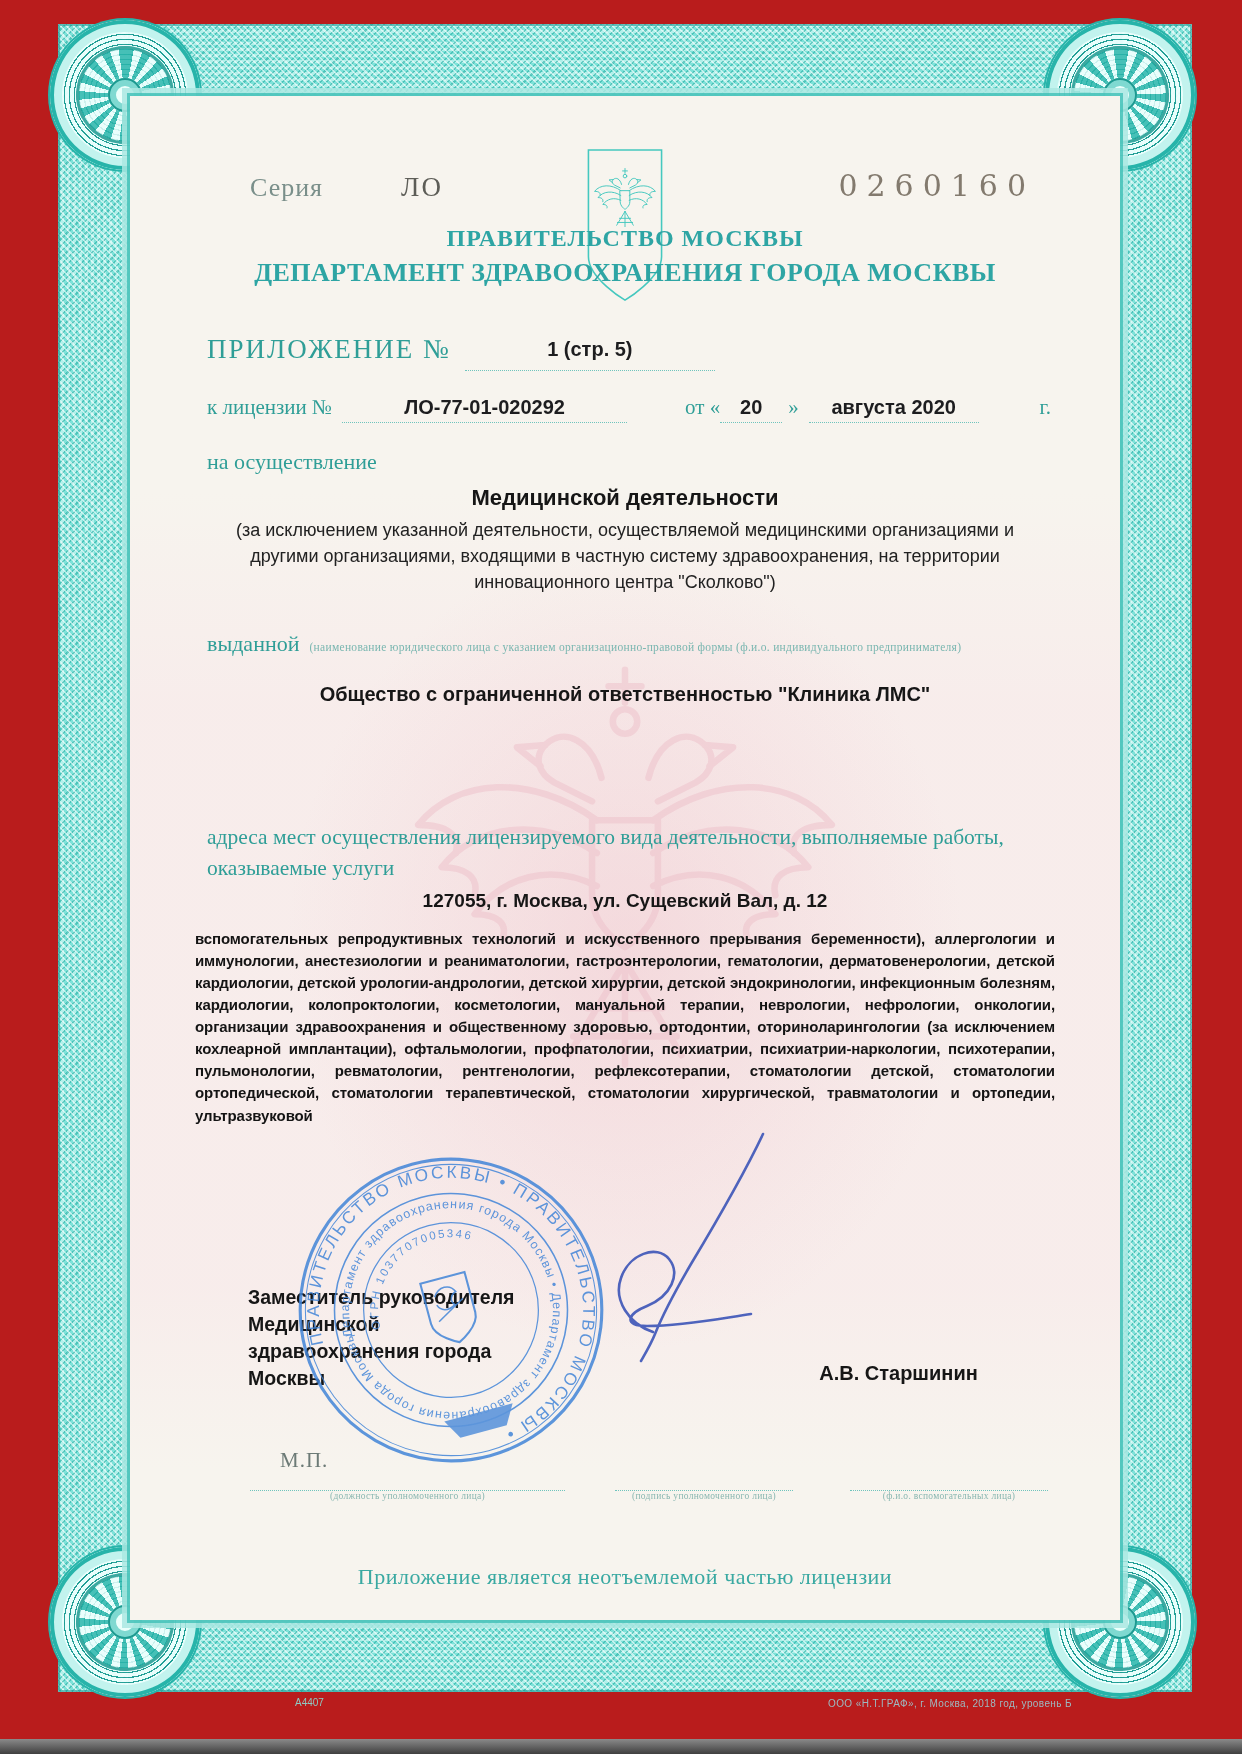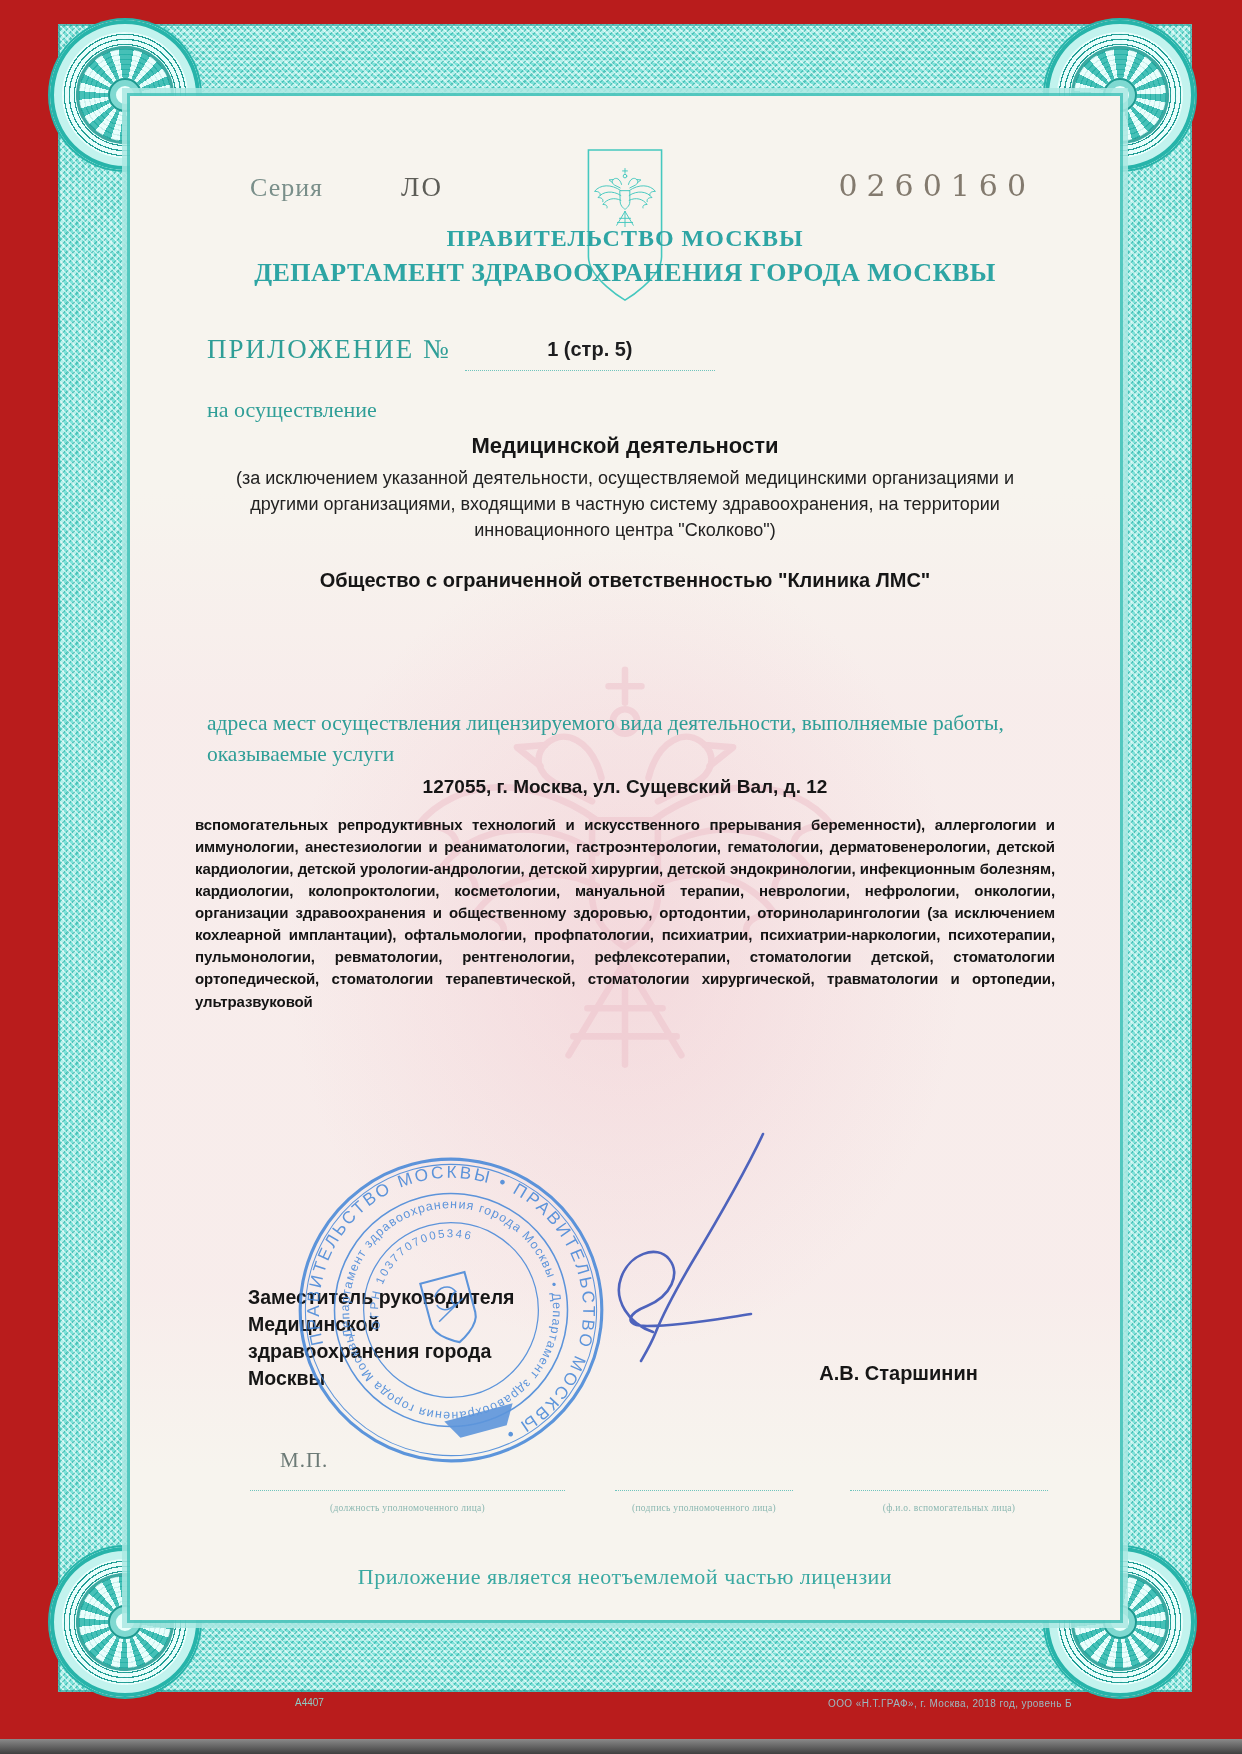--- a/index.html
+++ b/index.html
@@ -80,21 +80,21 @@
     text-align:justify;margin-top:16px;color:#141414;letter-spacing:-.1px;}
   
   .watermark{position:absolute;left:50%;top:555px;transform:translateX(-50%);color:#eec3cc;opacity:.55;pointer-events:none;}
   
   .sig-block{position:absolute;left:0;top:1188px;width:100%;height:240px;}
   .sig-title{position:absolute;left:118px;top:0;width:340px;font-family:"Liberation Sans",sans-serif;
     font-weight:bold;font-size:19.5px;line-height:1.38;color:#161616;}
   .sig-name{position:absolute;left:661px;top:78px;width:215px;text-align:center;
     font-family:"Liberation Sans",sans-serif;font-weight:bold;font-size:20px;color:#161616;}
   .sig-line{position:absolute;top:206px;border-top:1px dotted #6fc4bd;text-align:center;}
-  .sig-line .cap{font-size:9.5px;color:#8ab7b1;display:block;margin-top:12px;letter-spacing:.3px;}
+  .sig-line .cap{font-size:9.5px;color:#8ab7b1;display:block;margin-top:0;letter-spacing:.3px;}
   .line-pos{left:120px;width:315px;}
   .line-sig{left:485px;width:178px;}
   .line-name{left:720px;width:198px;}
   .signature-svg{position:absolute;left:455px;top:1032px;pointer-events:none;}
   .stamp{position:absolute;left:165px;top:1058px;width:312px;height:312px;transform:rotate(-15deg);opacity:.85;pointer-events:none;}
   .stamp text{font-family:"Liberation Sans",sans-serif;fill:#4285d8;}
   .mp{position:absolute;left:150px;top:1352px;font-size:21px;color:#6c7a76;letter-spacing:1px;}
   .footer-note{position:absolute;left:0;top:1468px;width:100%;text-align:center;font-size:22px;color:#3aa9a2;letter-spacing:.5px;}
   
   .code-left{position:absolute;left:295px;top:1697px;font-size:10px;color:#8fc9c2;font-family:"Liberation Sans",sans-serif;}
@@ -160,25 +160,44 @@
         <div class="title2">ДЕПАРТАМЕНТ ЗДРАВООХРАНЕНИЯ ГОРОДА МОСКВЫ</div>
       </div>
 
       <div class="appendix-row">
         <span class="appendix-label">ПРИЛОЖЕНИЕ №</span>
         <span class="fill appendix-fill">
           <span class="val">1 (стр. 5)</span>
         </span>
       </div>
 
+      <div class="license-row">
+        <span class="license-label">к лицензии №</span>
+        <span class="fill license-fill">
+          <span class="val">ЛО-77-01-020292</span>
+        </span>
+        <span class="from-label">от «</span>
+        <span class="fill day-fill">
+          <span class="val">20</span>
+        </span>
+        <span class="close-quote">»</span>
+        <span class="fill month-fill">
+          <span class="val">августа 2020</span>
+        </span>
+        <span class="year-suffix">г.</span>
+      </div>
 
       <div class="intro">на осуществление</div>
       <div class="activity-title">Медицинской деятельности</div>
       <div class="activity-sub">(за исключением указанной деятельности, осуществляемой медицинскими организациями и другими организациями, входящими в частную систему здравоохранения, на территории инновационного центра "Сколково")</div>
 
+      <div class="issued-row">
+        <span class="issued-label">выданной</span>
+        <span class="issued-hint">(наименование юридического лица с указанием организационно-правовой формы  (ф.и.о. индивидуального предпринимателя)</span>
+      </div>
 
       <div class="company">Общество с ограниченной ответственностью "Клиника ЛМС"</div>
 
       <div class="addresses-label">адреса мест осуществления лицензируемого вида деятельности, выполняемые работы, оказываемые услуги</div>
       <div class="address">127055, г. Москва, ул. Сущевский Вал, д. 12</div>
 
       <div class="works">вспомогательных репродуктивных технологий и искусственного прерывания беременности), аллергологии и иммунологии, анестезиологии и реаниматологии, гастроэнтерологии, гематологии, дерматовенерологии, детской кардиологии, детской урологии-андрологии, детской хирургии, детской эндокринологии, инфекционным болезням, кардиологии, колопроктологии, косметологии, мануальной терапии, неврологии, нефрологии, онкологии, организации здравоохранения и общественному здоровью, ортодонтии, оториноларингологии (за исключением кохлеарной имплантации), офтальмологии, профпатологии, психиатрии, психиатрии-наркологии, психотерапии, пульмонологии, ревматологии, рентгенологии, рефлексотерапии, стоматологии детской, стоматологии ортопедической, стоматологии терапевтической, стоматологии хирургической, травматологии и ортопедии, ультразвуковой</div>
     </div>
 
     <div class="sig-block">

